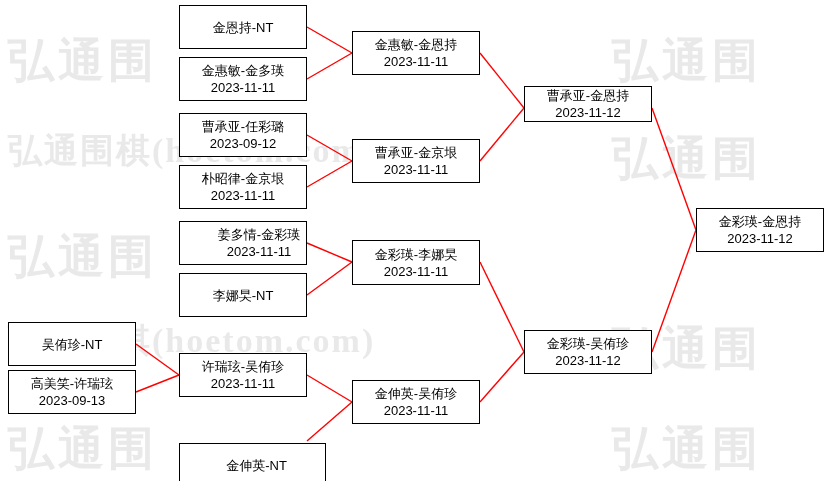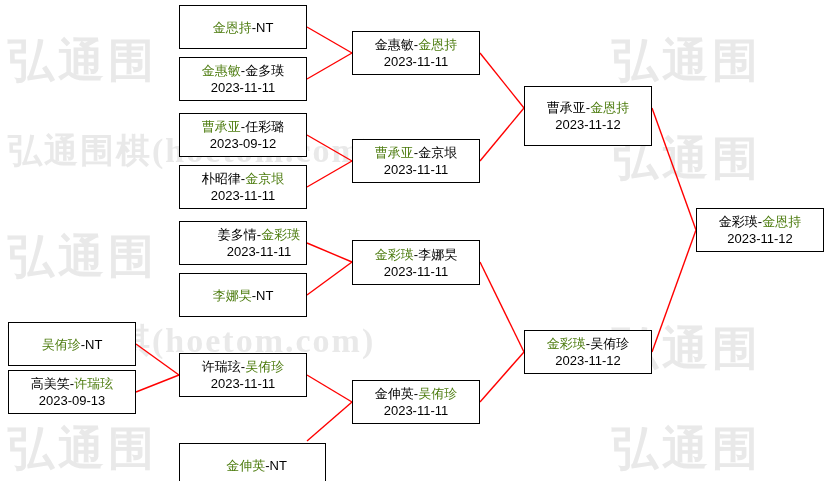--- a/index.html
+++ b/index.html
@@ -58,21 +58,21 @@
     display: flex;
     flex-direction: column;
     align-items: center;
     justify-content: center;
     font-size: 13px;
     line-height: 17px;
     color: #000000;
   }
   .node .title { white-space: nowrap; }
   .node .date { white-space: nowrap; font-size: 13px; }
-  .red { color: #4d7c0f; }
+  .red { color: #000000; }
   .blk { color: #000000; }
 </style>
 </head>
 <body>
 
 <div id="root">
 
   <div class="watermark-layer">
       <div class="wm wm-big" style="left: 8px; top: 30px; color: rgb(233, 233, 233);">弘通围</div>
       <div class="wm wm-big" style="left: 612px; top: 30px; color: rgb(233, 233, 233);">弘通围</div>
@@ -149,21 +149,21 @@
       <div class="date">2023-11-11</div>
     </div>
     <div class="node" style="left: 352px; top: 240px; width: 128px; height: 45px; border-color: rgb(0, 0, 0);">
       <div class="title"><span class="red">金彩瑛</span><span class="blk">-</span><span class="blk">李娜旲</span></div>
       <div class="date">2023-11-11</div>
     </div>
     <div class="node" style="left: 352px; top: 380px; width: 128px; height: 44px; border-color: rgb(0, 0, 0);">
       <div class="title"><span class="blk">金伸英</span><span class="blk">-</span><span class="red">吴侑珍</span></div>
       <div class="date">2023-11-11</div>
     </div>
-    <div class="node" style="left: 524px; top: 86px; width: 128px; height: 60px; border-color: rgb(0, 0, 0);">
+    <div class="node" style="left: 524px; top: 86px; width: 128px; height: 36px; border-color: rgb(0, 0, 0);">
       <div class="title"><span class="blk">曹承亚</span><span class="blk">-</span><span class="red">金恩持</span></div>
       <div class="date">2023-11-12</div>
     </div>
     <div class="node" style="left: 524px; top: 330px; width: 128px; height: 44px; border-color: rgb(0, 0, 0);">
       <div class="title"><span class="red">金彩瑛</span><span class="blk">-</span><span class="blk">吴侑珍</span></div>
       <div class="date">2023-11-12</div>
     </div>
     <div class="node" style="left: 696px; top: 208px; width: 128px; height: 44px; border-color: rgb(0, 0, 0);">
       <div class="title"><span class="blk">金彩瑛</span><span class="blk">-</span><span class="red">金恩持</span></div>
       <div class="date">2023-11-12</div>

